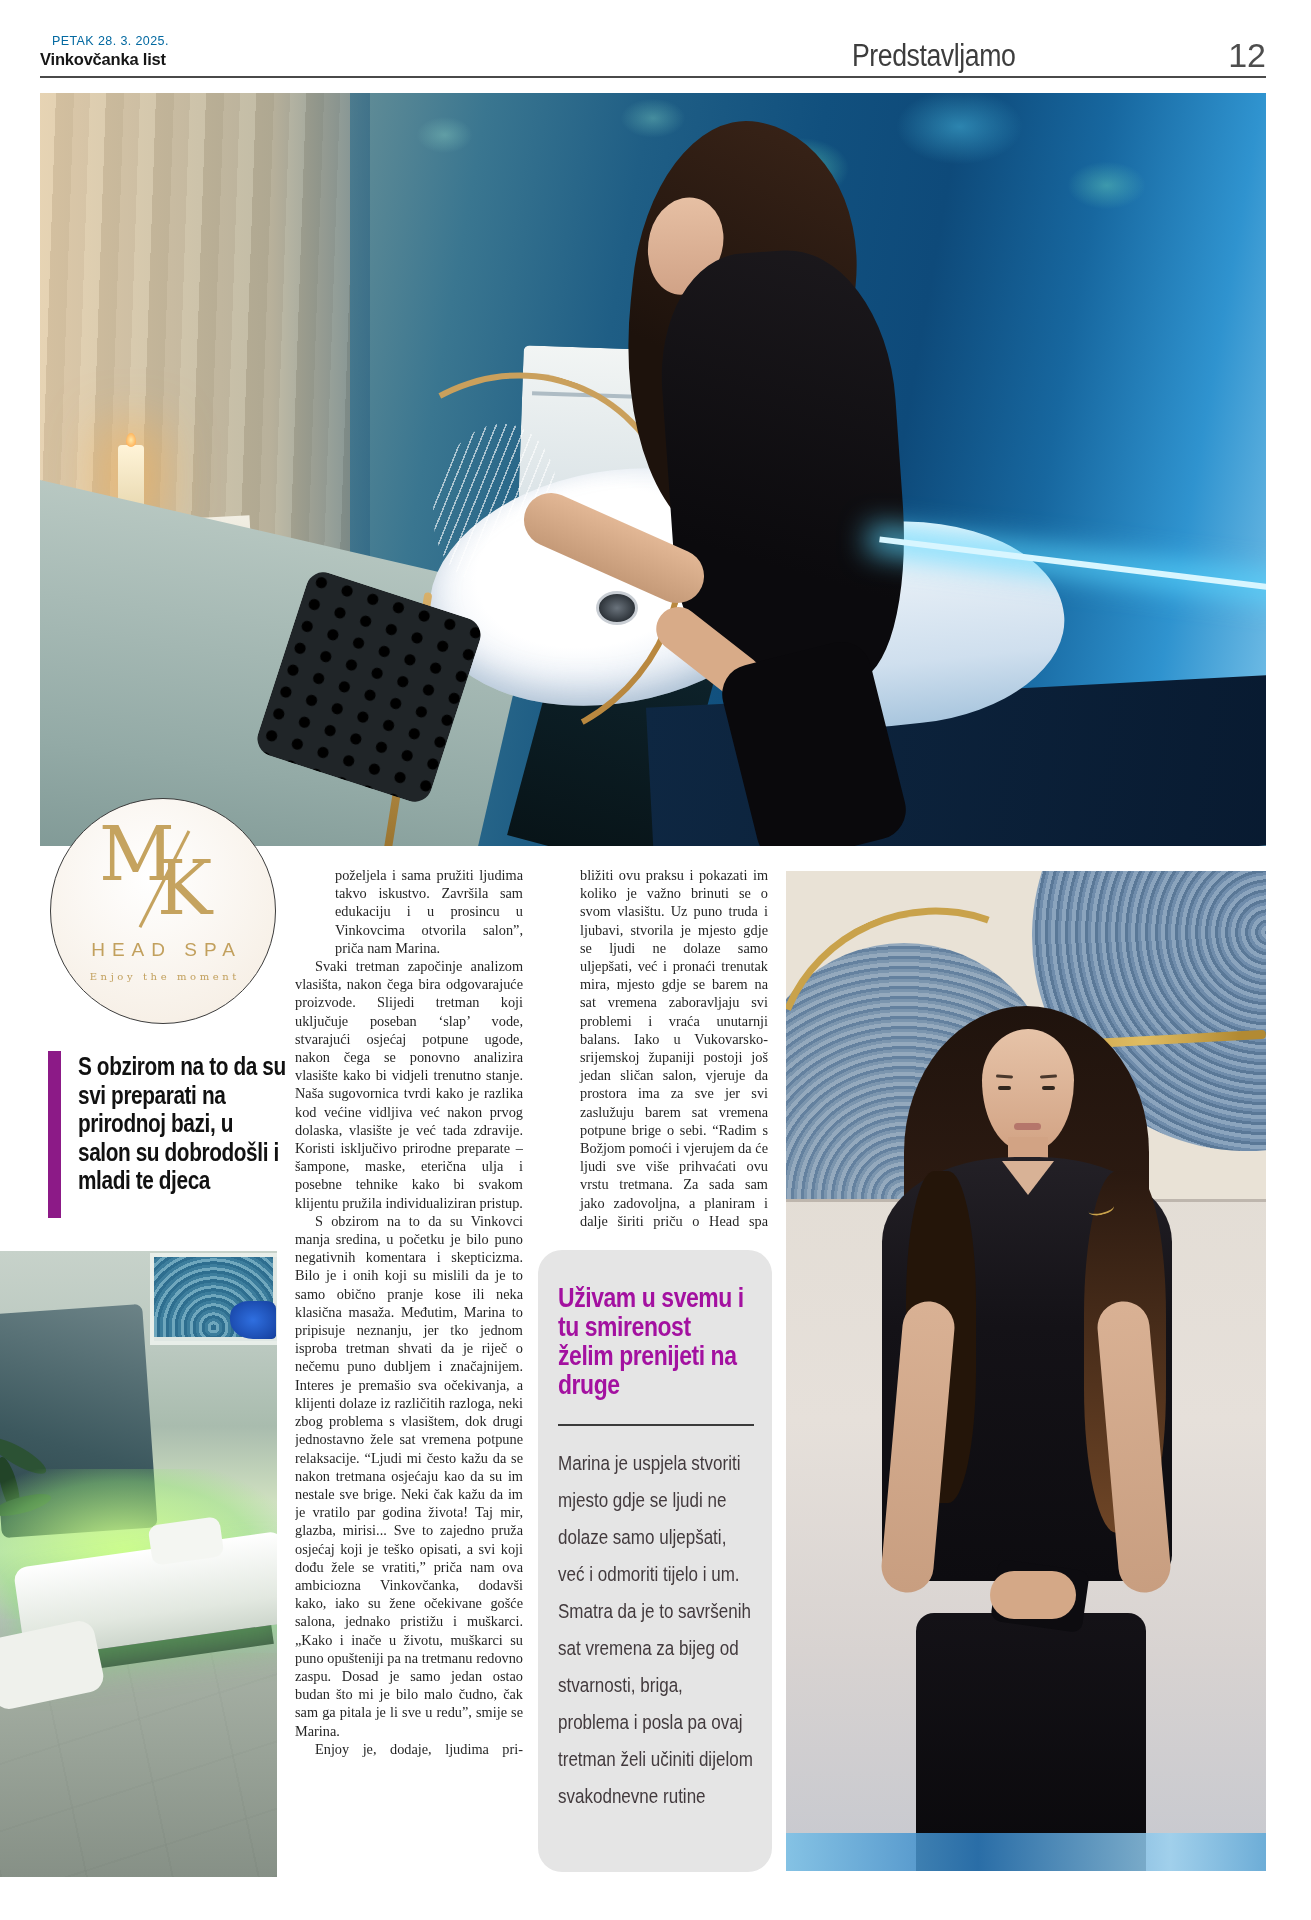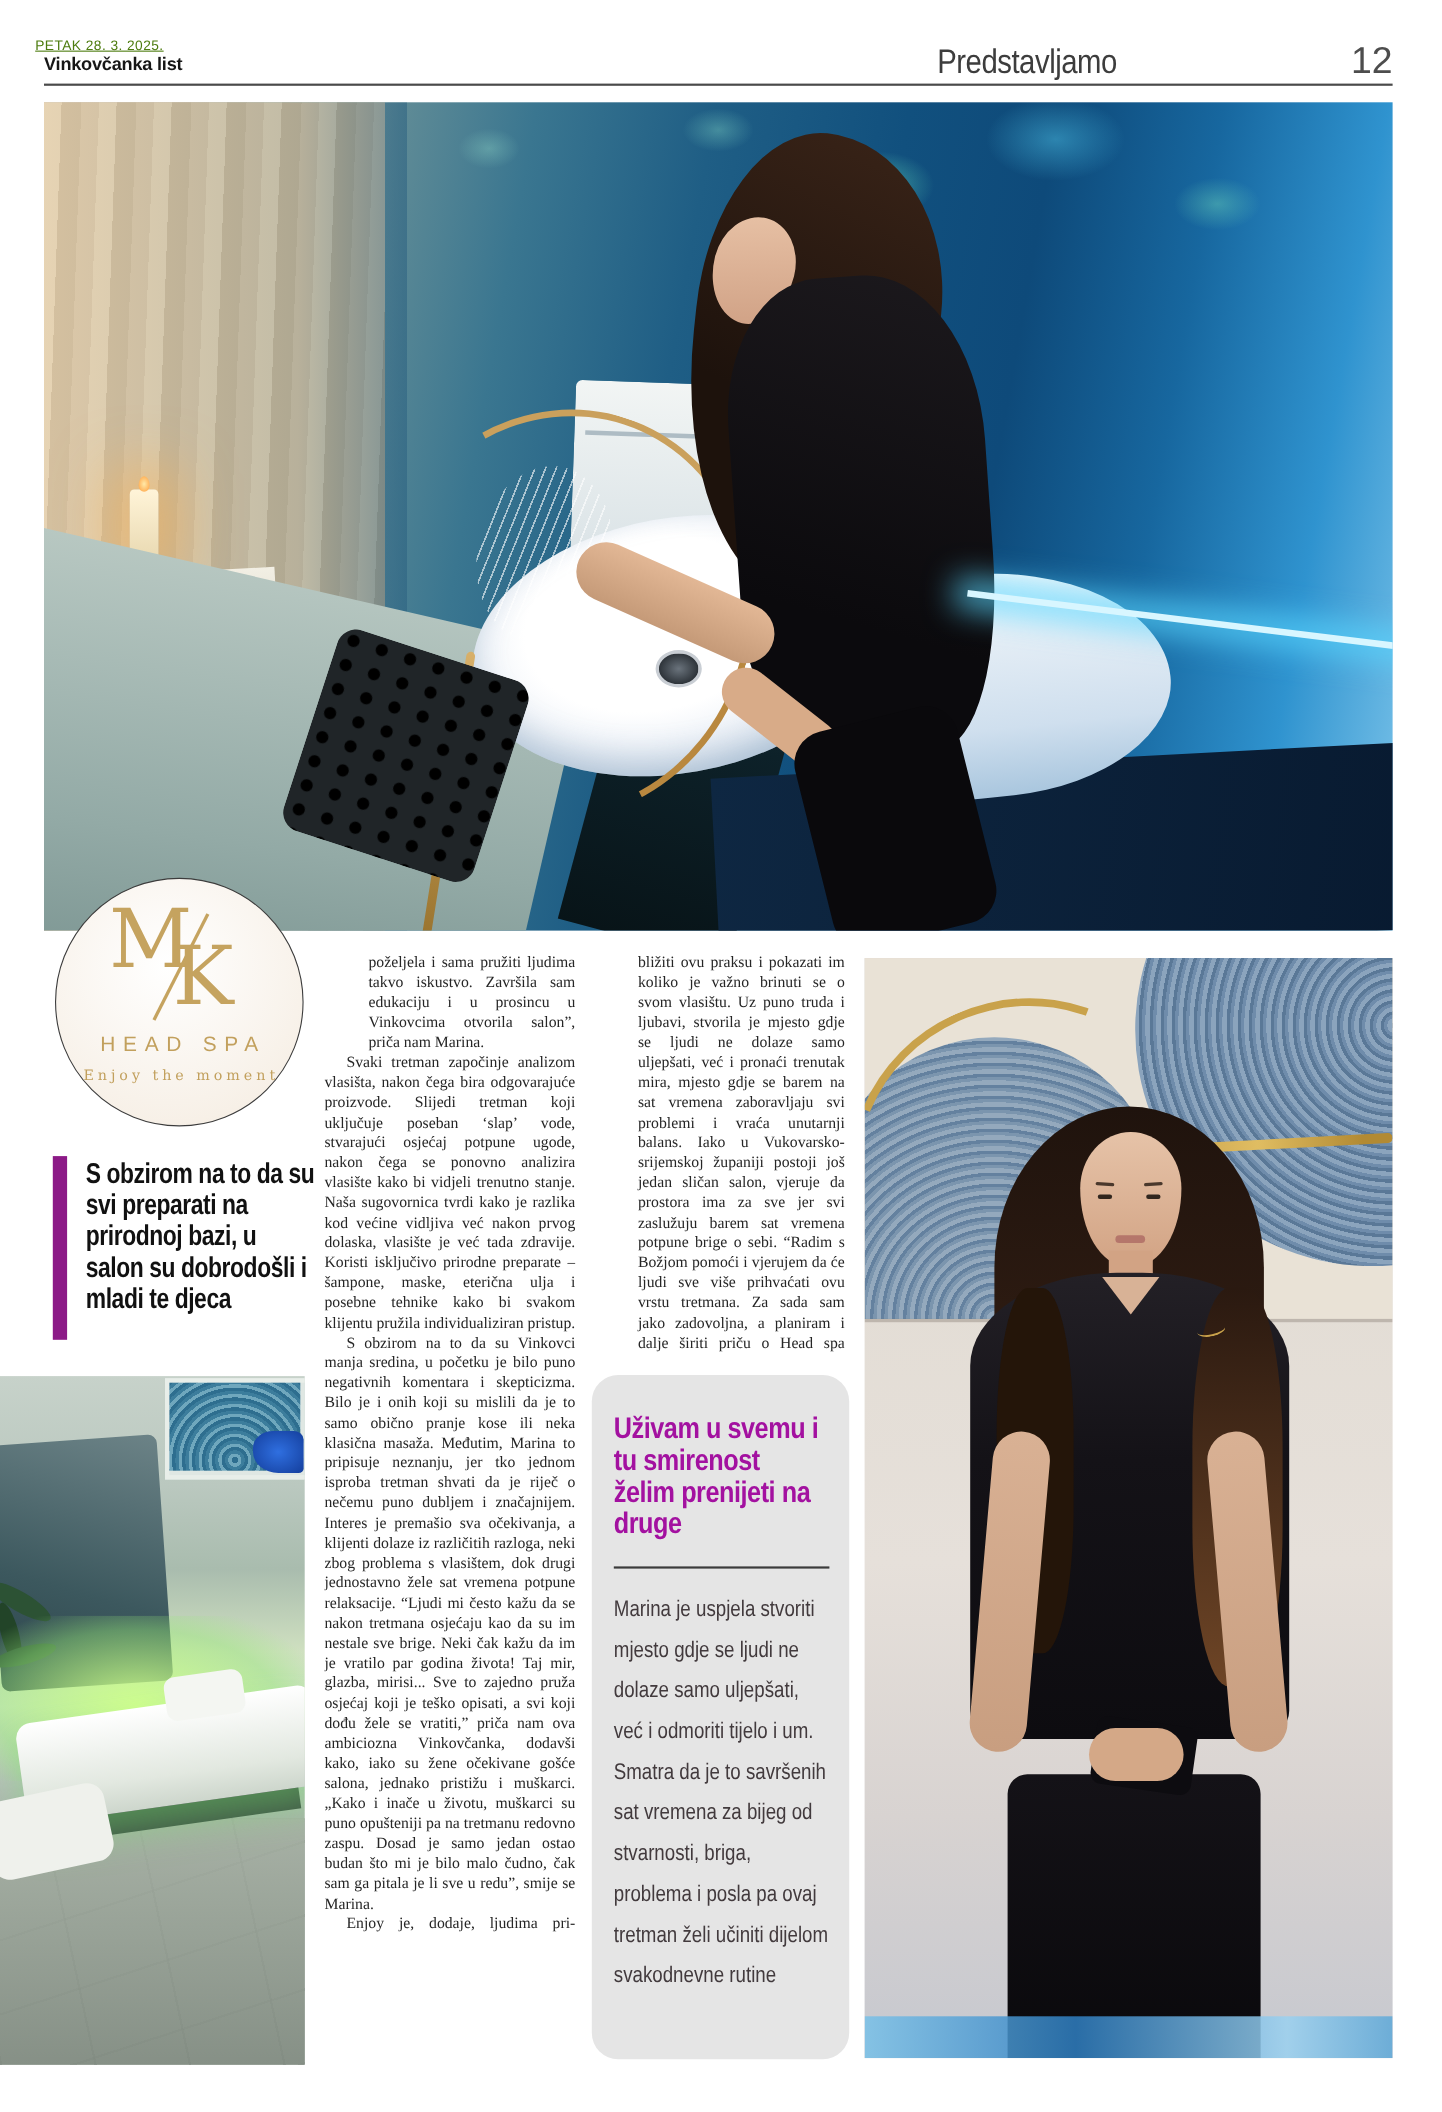--- a/index.html
+++ b/index.html
@@ -1,21 +1,21 @@
 <!DOCTYPE html>
 <html lang="hr"><head>
 <meta charset="utf-8">
 <style>
   html,body{margin:0;padding:0;background:#e9e9e9;}
   .page{position:relative;width:1311px;height:1920px;background:#ffffff;overflow:hidden;
         font-family:"Liberation Serif","DejaVu Serif",serif;}
 
   
-  .hdr-date{position:absolute;left:32px;top:34px;font-family:"Liberation Sans",sans-serif;
-            font-size:12.5px;color:#4d7c0f;letter-spacing:.4px;text-decoration:underline;}
+  .hdr-date{position:absolute;left:52px;top:34px;font-family:"Liberation Sans",sans-serif;
+            font-size:12.5px;color:#0369a1;letter-spacing:.4px;}
   .hdr-pub{position:absolute;left:40px;top:50px;font-family:"Liberation Sans",sans-serif;
            font-size:16.5px;font-weight:700;color:#161616;letter-spacing:-.2px;}
   .hdr-section{position:absolute;left:852px;top:38px;font-family:"Liberation Sans",sans-serif;
                font-size:31px;color:#3d3d3d;letter-spacing:-.5px;transform:scaleX(.86);
                transform-origin:left top;white-space:nowrap;}
   .hdr-pagenum{position:absolute;right:45px;top:36px;font-family:"Liberation Sans",sans-serif;
                font-size:34px;color:#4d4d4d;}
   .hdr-rule{position:absolute;left:40px;top:76px;width:1226px;height:2.4px;background:#4a4a4a;}
 
   
@@ -87,21 +87,21 @@
   .logo-circle{position:absolute;left:50px;top:798px;width:224px;height:224px;border-radius:50%;
     background:radial-gradient(circle at 45% 35%,#ffffff,#f7f0e7 75%,#efe5d8);
     border:1.6px solid #3c3c3c;z-index:5;}
   .logo-circle *{position:absolute;color:#c5a35f;}
   .lg-m{left:48px;top:18px;font-family:"DejaVu Serif",serif;font-size:74px;line-height:1;}
   .lg-k{left:106px;top:52px;font-family:"DejaVu Serif",serif;font-size:74px;line-height:1;}
   .lg-slash{left:112px;top:26px;width:2.5px;height:108px;background:#c5a35f;transform:rotate(27deg);}
   .lg-name{left:0;top:140px;width:224px;text-align:center;font-family:"Liberation Sans",sans-serif;
     font-size:19px;letter-spacing:7px;text-indent:7px;color:#c2a05d;}
   .lg-tag{left:0;top:172px;width:224px;text-align:center;font-family:"DejaVu Serif",serif;
-    font-size:13px;letter-spacing:3.6px;text-indent:3.6px;color:#c2a05d;}
+    font-size:10px;letter-spacing:3.6px;text-indent:3.6px;color:#c2a05d;}
 
   
   .pq-bar{position:absolute;left:48px;top:1051px;width:13px;height:167px;background:#8c1a87;}
   .pq-text{position:absolute;left:78px;top:1052px;width:262px;transform:scaleX(.8);transform-origin:left top;
     font-family:"Liberation Sans",sans-serif;font-weight:800;font-size:26px;line-height:28.5px;
     letter-spacing:-.5px;color:#111;}
 
   
   .col{position:absolute;width:228px;font-size:14.3px;line-height:18.2px;color:#262626;
     text-align:justify;overflow:hidden;hyphens:auto;-webkit-hyphens:auto;}

